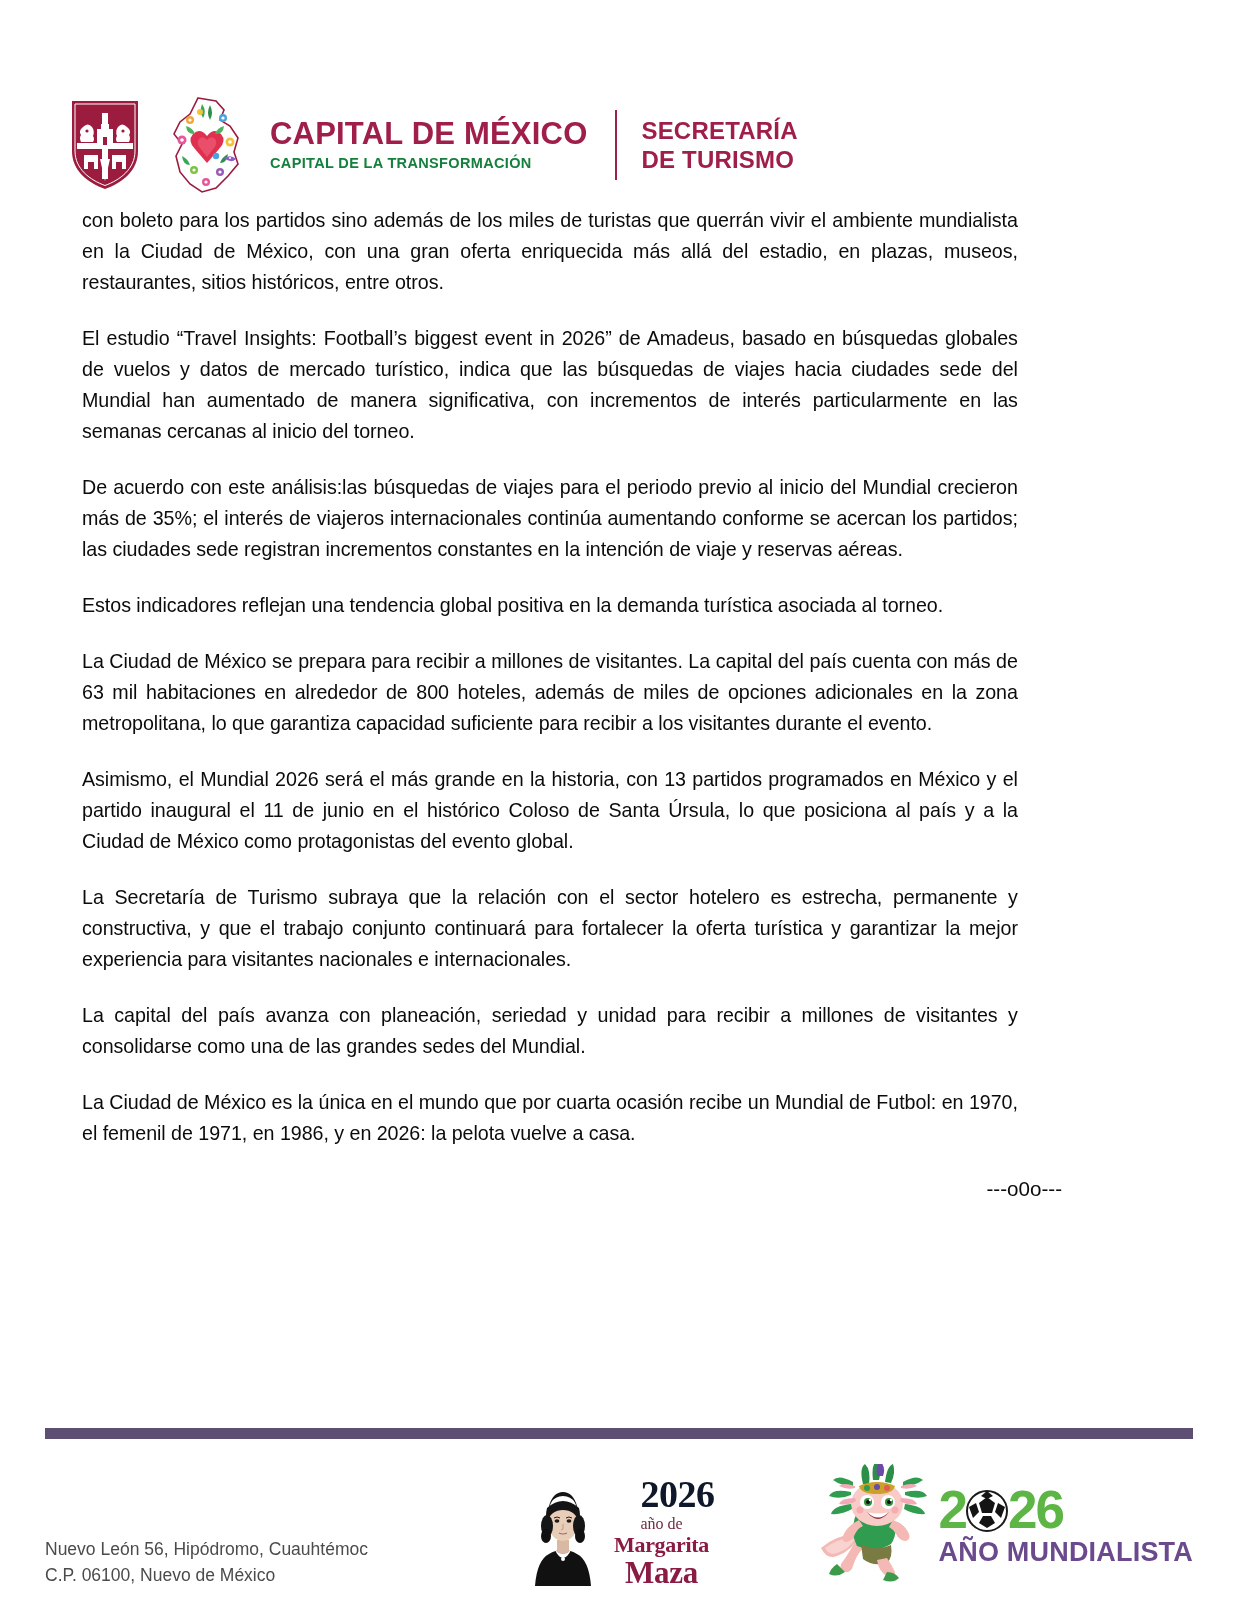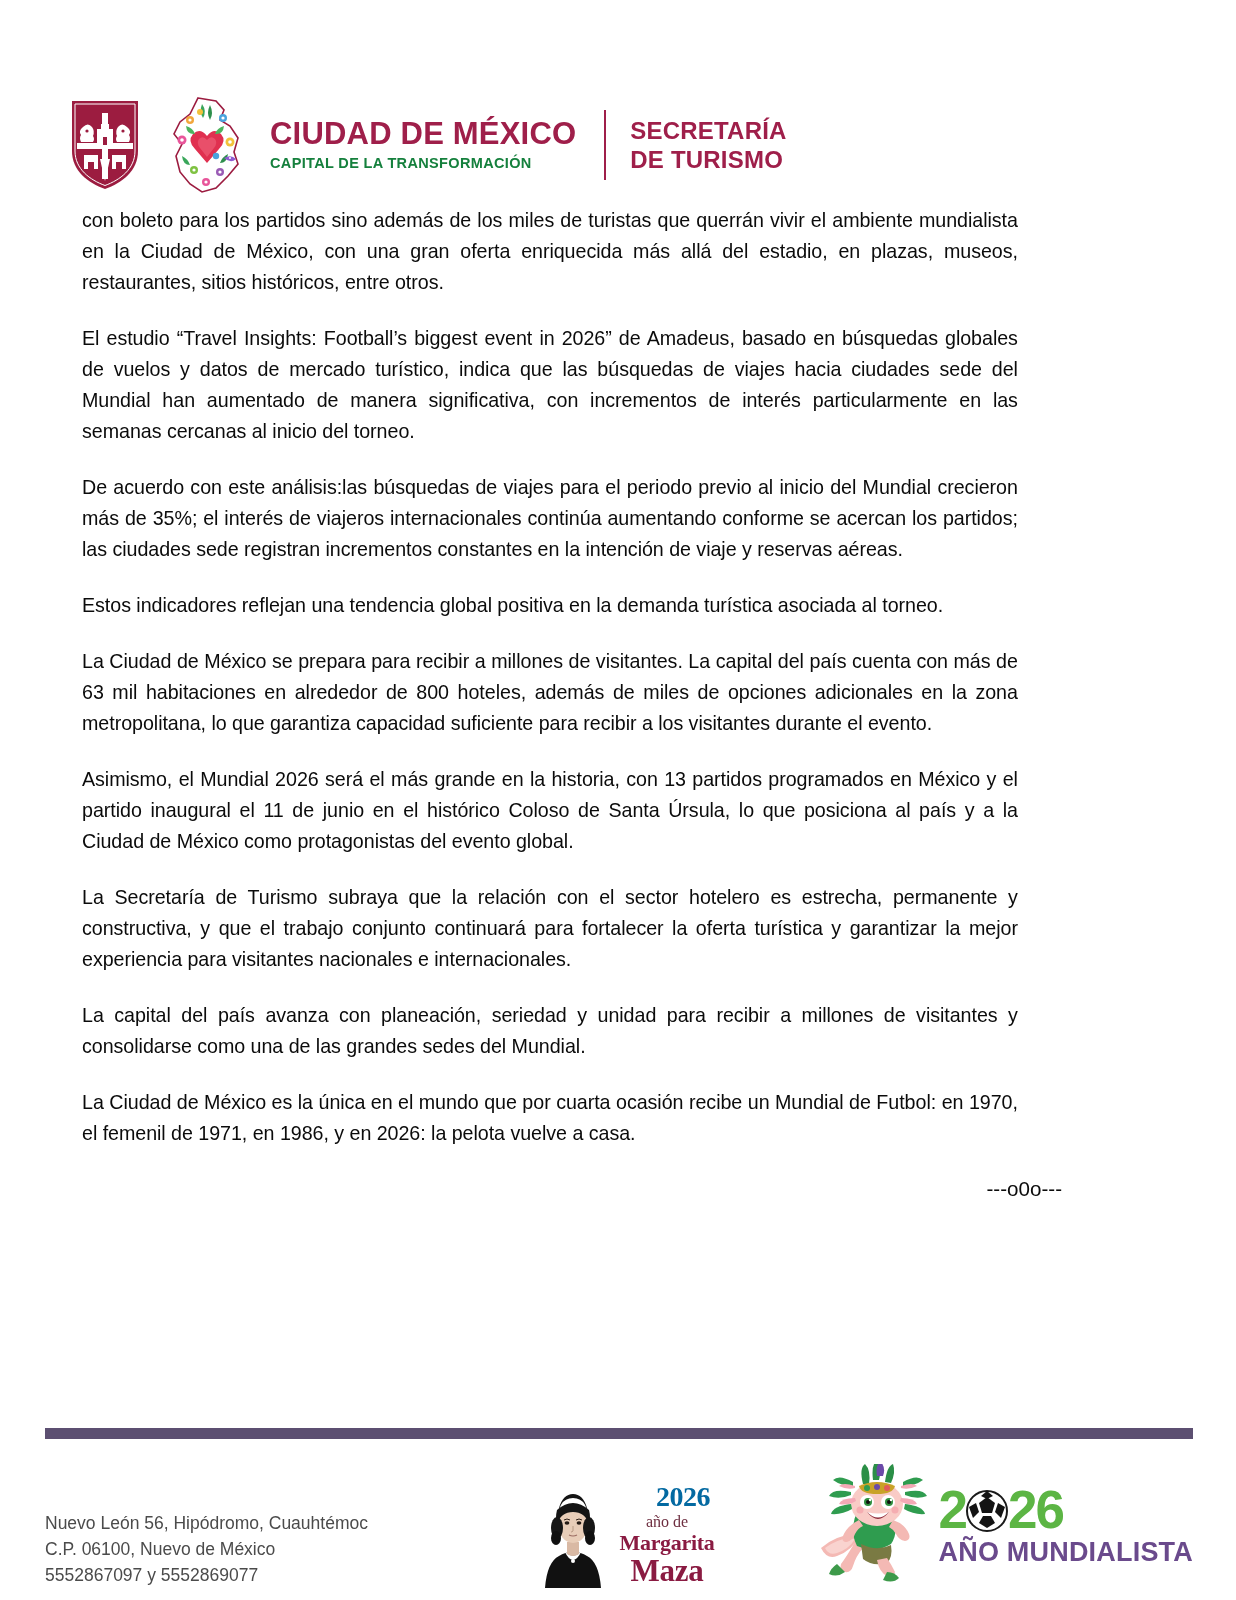--- a/index.html
+++ b/index.html
@@ -148,22 +148,22 @@
   .maza-text {
     margin-left: 10px;
     display: flex;
     flex-direction: column;
     align-items: center;
     line-height: 1;
   }
   .maza-year {
     font-family: "Liberation Serif", serif;
     font-weight: bold;
-    font-size: 28px;
-    color: #0369a1;
+    font-size: 38px;
+    color: #0f172a;
     letter-spacing: -0.5px;
     margin-left: 32px;
   }
   .maza-anode {
     font-family: "Liberation Serif", serif;
     font-size: 16px;
     color: #6d2d3f;
     margin-top: 3px;
   }
   .maza-name1 {
@@ -272,21 +272,21 @@
       <circle cx="38" cy="86" r="4" fill="#e8559a"></circle>
         <circle cx="38" cy="86" r="1.6" fill="#ffffff"></circle>
       <circle cx="32" cy="16" r="3" fill="#f2c23b"></circle>
       <circle cx="48" cy="60" r="3.2" fill="#4aa3dd"></circle>
 
       <path d="M56 62 q7 -4 12 1 q-5 5 -12 -1z" fill="#8e5bd0"></path>
       <circle cx="62" cy="62" r="1" fill="#ffffff"></circle>
     </svg>
 
     <div class="wordmark">
-      <div class="wordmark-main">CIUDAD DE MÉXICO</div>
+      <div class="wordmark-main">CAPITAL DE MÉXICO</div>
       <div class="wordmark-sub">CAPITAL DE LA TRANSFORMACIÓN</div>
     </div>
 
     <div class="vdivider"></div>
 
     <div class="secretaria">
       <div>SECRETARÍA</div>
       <div>DE TURISMO</div>
     </div>
   </div>
@@ -304,21 +304,20 @@
     <div class="closing">---o0o---</div>
   </div>
 
   <div class="footer-rule"></div>
 
   <div class="footer">
 
     <div class="footer-address">
       <div>Nuevo León 56, Hipódromo, Cuauhtémoc</div>
       <div>C.P. 06100, Nuevo de México</div>
-      <div>5552867097 y 5552869077</div>
     </div>
 
     <div class="footer-spacer"></div>
 
     <div class="maza-logo">
       <svg class="maza-portrait" viewBox="0 0 72 108">
 
         <path d="M8 108 q2 -26 14 -32 q6 -4 14 -4 q8 0 14 4 q12 6 14 32 z" fill="#111111"></path>
 
         <path d="M28 72 q8 7 16 0 q-3 7 -8 8 q-5 -1 -8 -8z" fill="#ffffff"></path>

